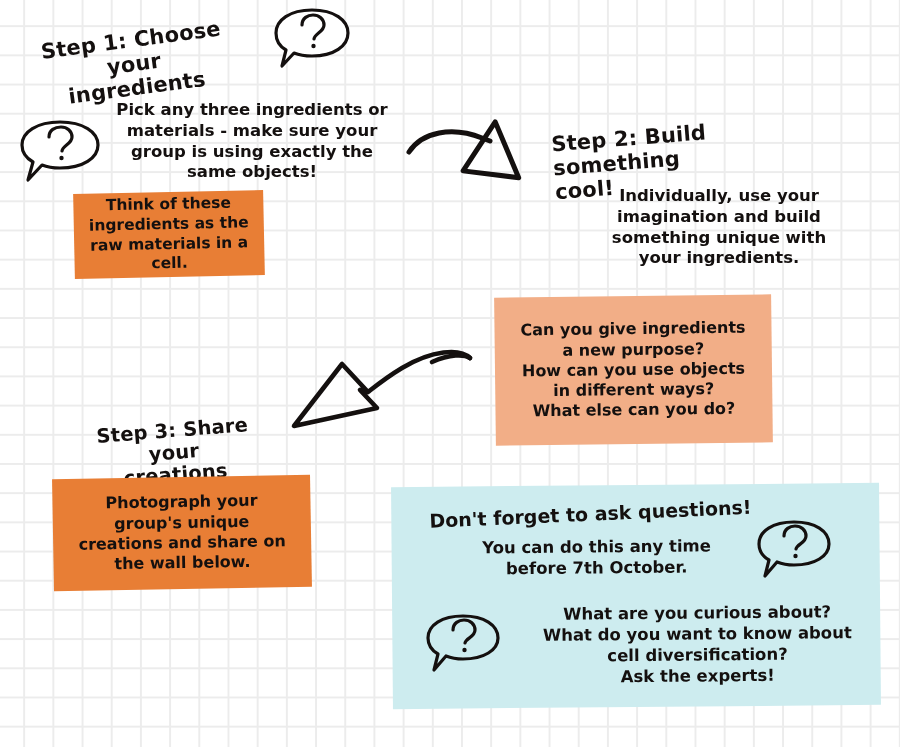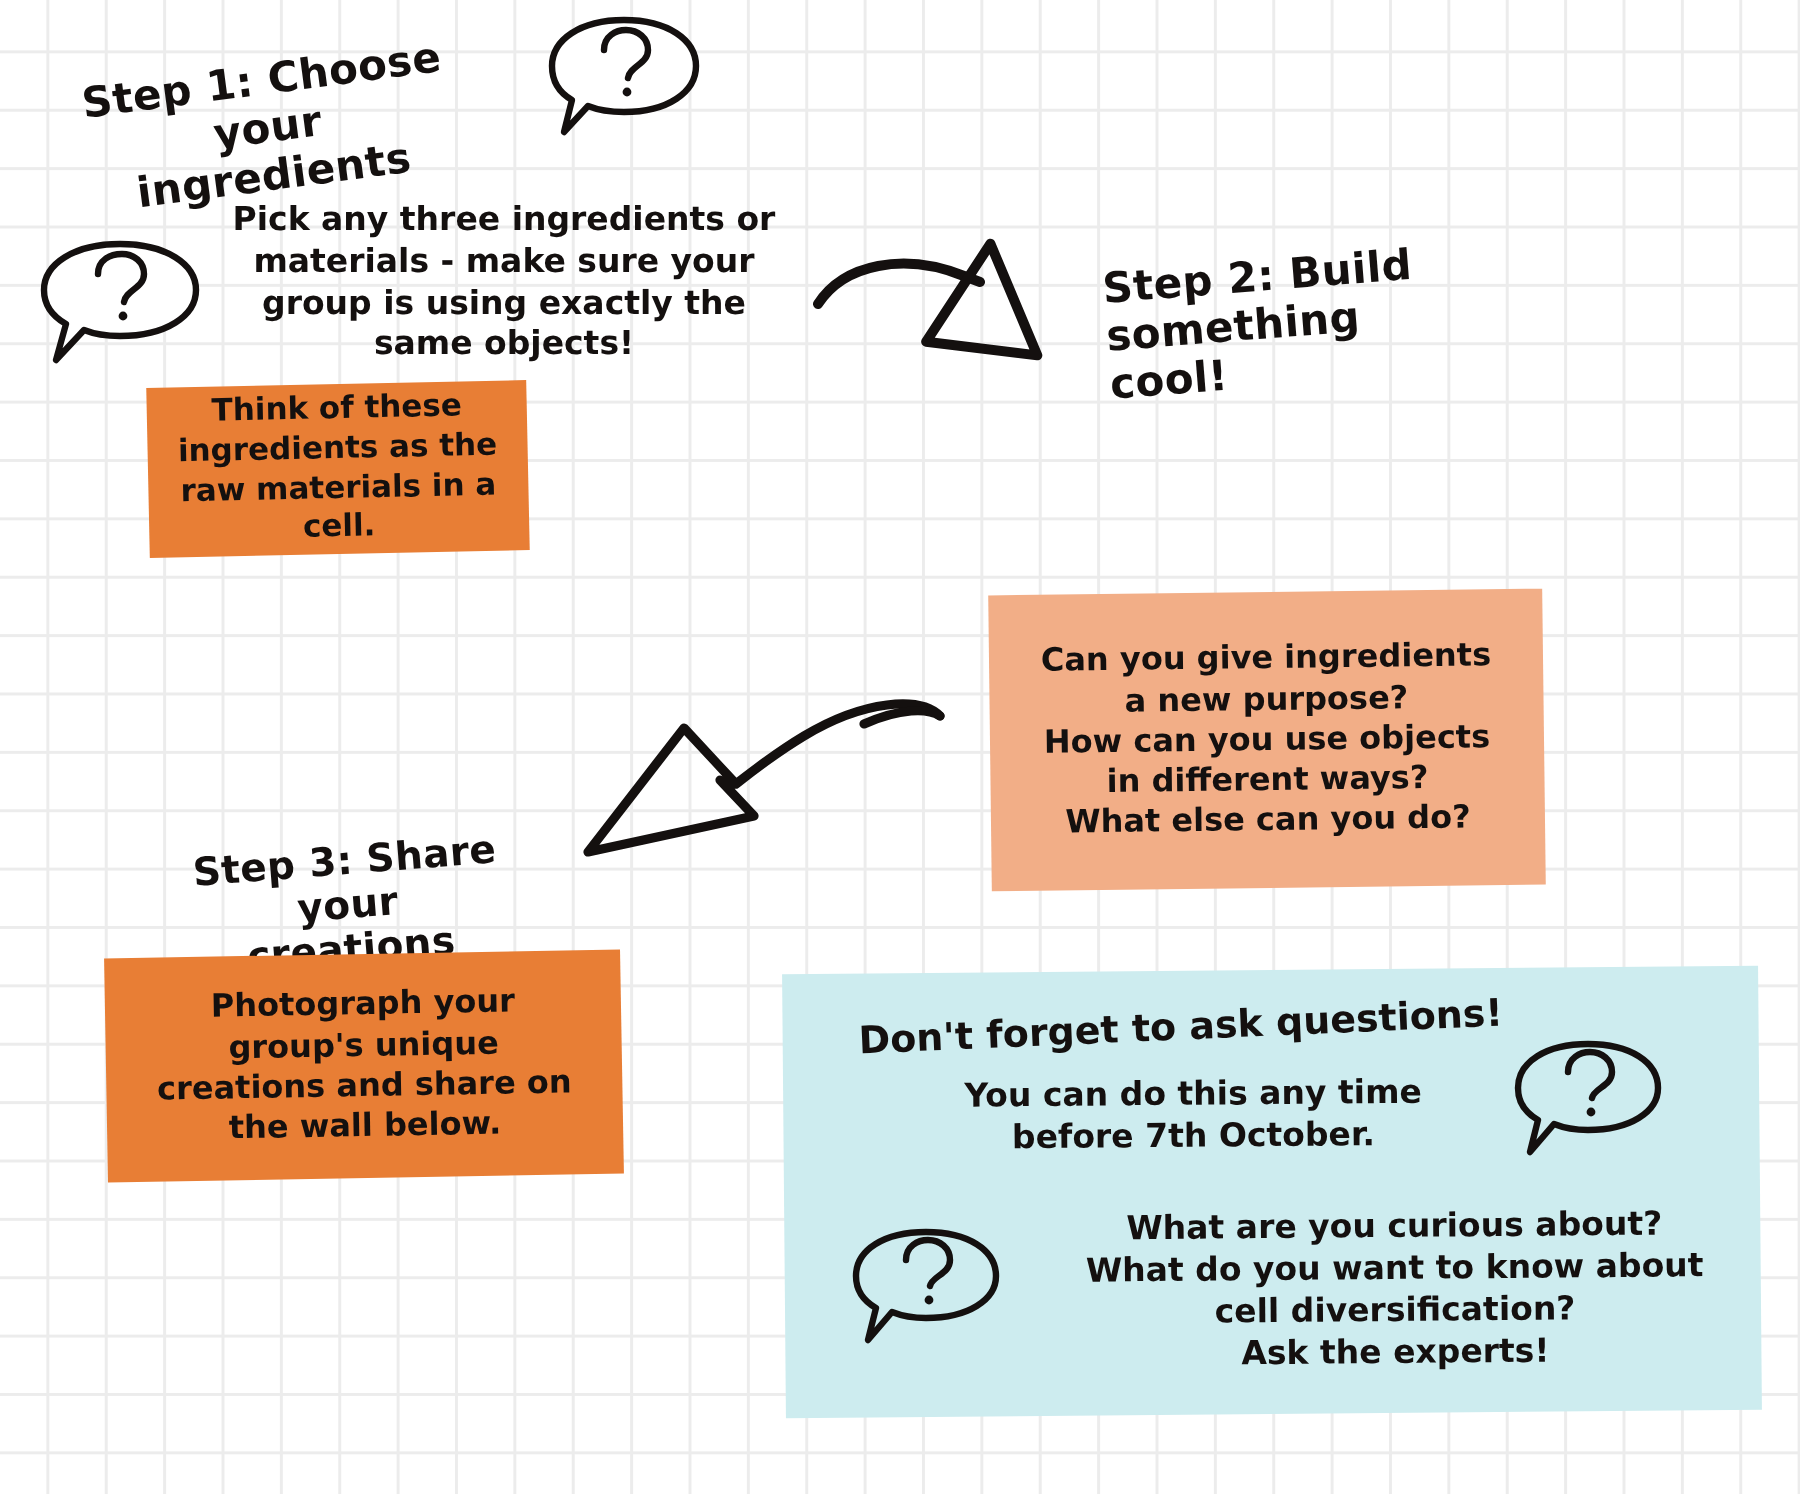--- a/index.html
+++ b/index.html
@@ -102,20 +102,24 @@
   <div class="abs panel panel-orange" style="left:74px; top:192px; width:190px; height:85px; transform:rotate(-1.2deg);">
     <div class="panel-text" style="font-size:15.5px;">Think of these
 ingredients as the
 raw materials in a
 cell.</div>
   </div>
 
   <div class="abs step-heading" style="left:553px; top:126px; width:190px; font-size:21px; transform:rotate(-4.5deg); transform-origin:50% 50%; text-align:left;">Step 2: Build
 something cool!</div>
 
+  <div class="abs body-text" style="left:594px; top:186px; width:250px; font-size:16.5px;">Individually, use your
+imagination and build
+something unique with
+your ingredients.</div>
 
   <div class="abs panel panel-salmon" style="left:495px; top:296px; width:277px; height:148px; transform:rotate(-0.7deg);">
     <div class="panel-text" style="font-size:16px;">Can you give ingredients
 a new purpose?
 How can you use objects
 in different ways?
 What else can you do?</div>
   </div>
 
   <div class="abs step-heading" style="left:74px; top:420px; width:200px; font-size:19.5px; transform:rotate(-4.5deg); transform-origin:50% 50%;">Step 3: Share your

